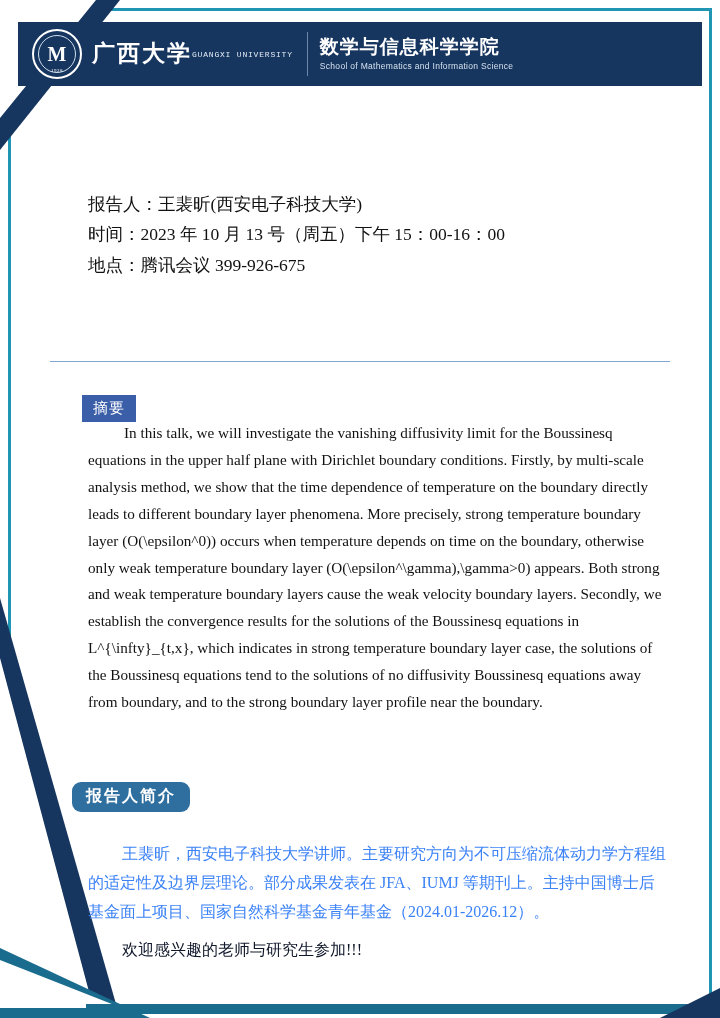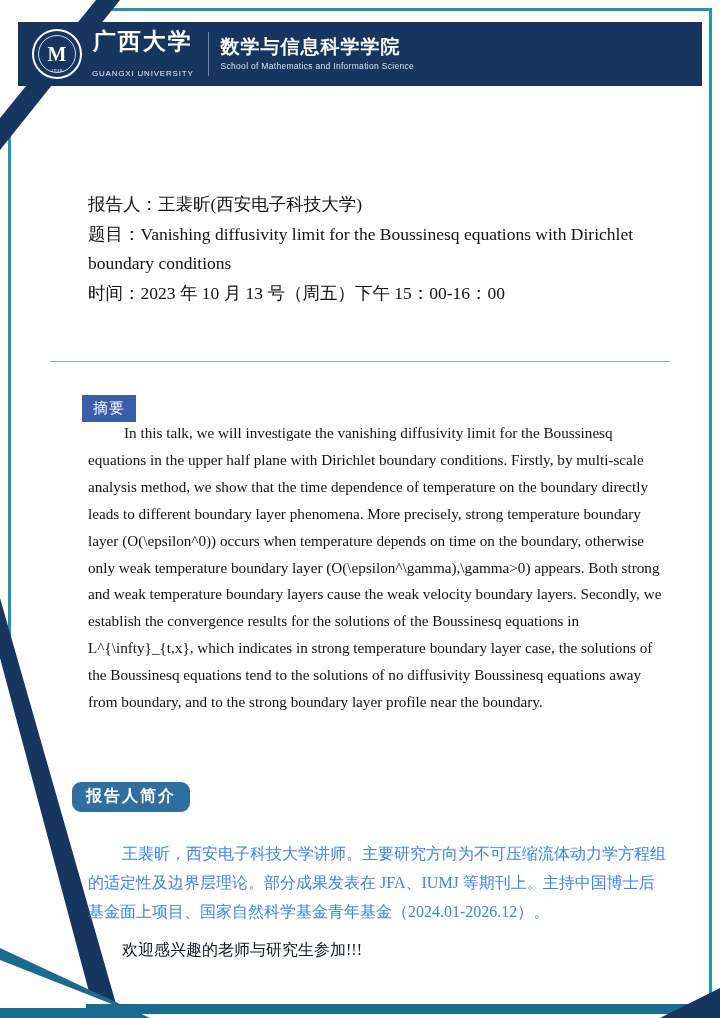--- a/index.html
+++ b/index.html
@@ -159,37 +159,36 @@
     width: 100%;
     text-align: center;
     font-size: 5px;
     color: #ffffff;
     letter-spacing: 0.5px;
   }
   .uni-block {
     margin-left: 10px;
     color: #ffffff;
     display: flex;
-    flex-direction: column;
+    flex-direction: row;
     justify-content: center;
-    text-align: center;
   }
   .uni-cn {
     font-size: 23px;
     font-weight: bold;
     letter-spacing: 2px;
     line-height: 1.05;
     font-family: "Liberation Serif", serif;
   }
   .uni-en {
     font-size: 8px;
     letter-spacing: 0.8px;
     color: #e6eef7;
-    font-family: Liberation Sans, sans-serif;
-    margin-top: 14px;
+    font-family: Liberation Mono, monospace;
+    margin-top: 8px;
   }
   .divider-v {
     width: 1px;
     height: 44px;
     background: #6d87a8;
     margin: 0 12px 0 14px;
   }
   .school-block {
     color: #ffffff;
     display: flex;
@@ -334,22 +333,22 @@
     <div class="divider-v"></div>
     <div class="school-block">
       <div class="school-cn">数学与信息科学学院</div>
       <div class="school-en">School of Mathematics and Information Science</div>
     </div>
   </div>
 
 
   <div class="info">
     <div class="info-line">报告人：王裴昕(西安电子科技大学)</div>
-    <div class="info-line">题目：Vanishing diffusivity limit for the Boussinesq equations with Dirichlet boundary conditions</div>
     <div class="info-line">时间：2023 年 10 月 13 号（周五）下午 15：00-16：00</div>
+    <div class="info-line">地点：腾讯会议 399-926-675</div>
   </div>
 
   <div class="hr-blue"></div>
 
   <div class="tag-abstract">摘要</div>
   <div class="abstract-body">In this talk, we will investigate the vanishing diffusivity limit for the Boussinesq equations in the upper half plane with Dirichlet boundary conditions. Firstly, by multi-scale analysis method, we show that the time dependence of temperature on the boundary directly leads to different boundary layer phenomena. More precisely, strong temperature boundary layer (O(\epsilon^0)) occurs when temperature depends on time on the boundary, otherwise only weak temperature boundary layer (O(\epsilon^\gamma),\gamma&gt;0) appears. Both strong and weak temperature boundary layers cause the weak velocity boundary layers. Secondly, we establish the convergence results for the solutions of the Boussinesq equations in L^{\infty}_{t,x}, which indicates in strong temperature boundary layer case, the solutions of the Boussinesq equations tend to the solutions of no diffusivity Boussinesq equations away from boundary, and to the strong boundary layer profile near the boundary.</div>
 
   <div class="tag-bio">报告人简介</div>
   <div class="bio-body">王裴昕，西安电子科技大学讲师。主要研究方向为不可压缩流体动力学方程组的适定性及边界层理论。部分成果发表在 JFA、IUMJ 等期刊上。主持中国博士后基金面上项目、国家自然科学基金青年基金（2024.01-2026.12）。</div>
   <div class="welcome">欢迎感兴趣的老师与研究生参加!!!</div>

